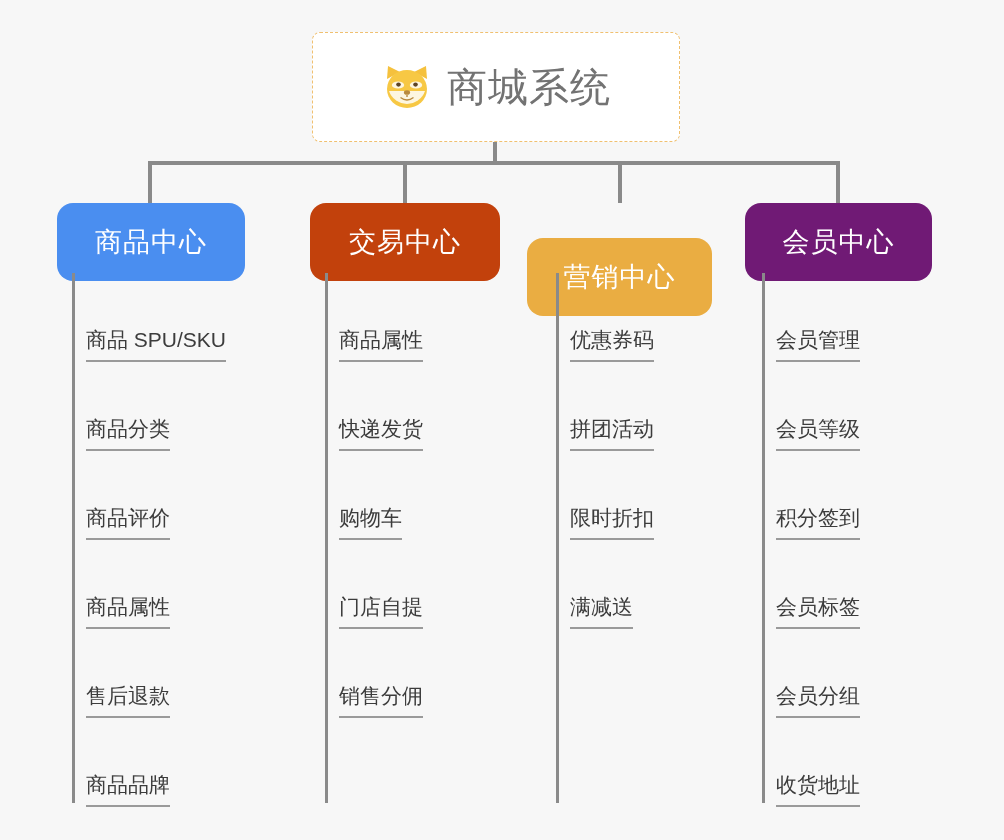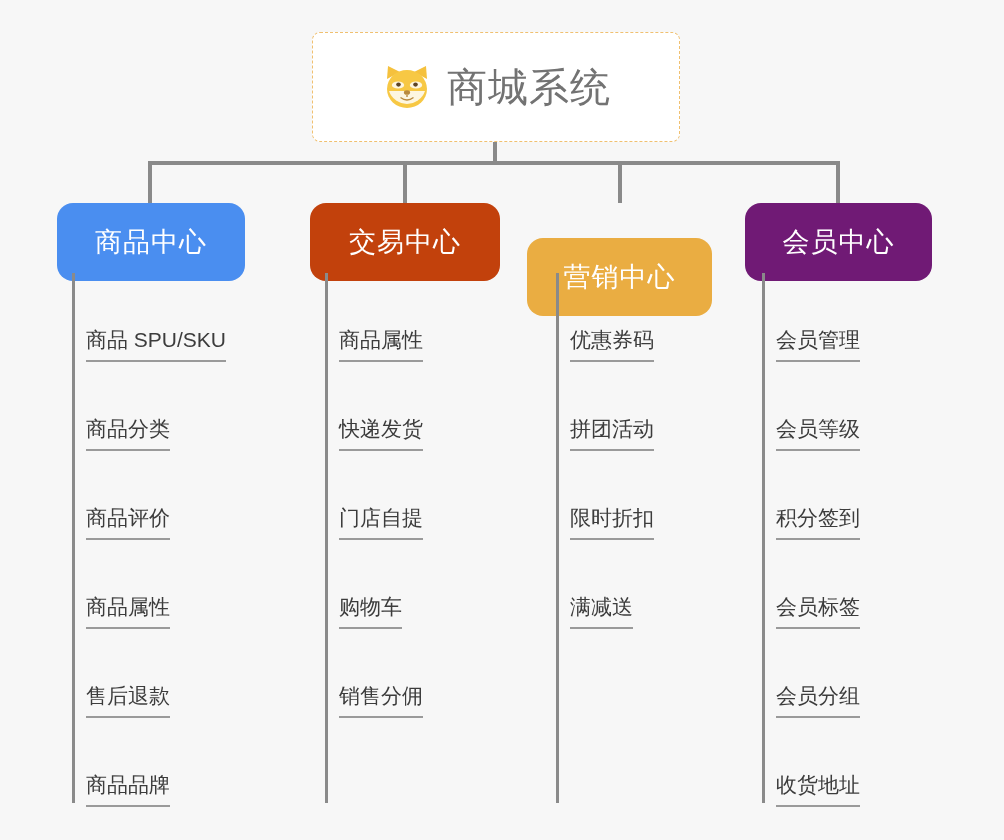--- a/index.html
+++ b/index.html
@@ -170,24 +170,24 @@
       </div>
       <div class="col" style="left: 325px;">
         <div class="col-spine" style="height: 530px;"></div>
         <div class="sub-item">
           <span class="sub-label">商品属性</span>
         </div>
         <div class="sub-item">
           <span class="sub-label">快递发货</span>
         </div>
         <div class="sub-item">
+          <span class="sub-label">购物车</span>
+        </div>
+        <div class="sub-item">
           <span class="sub-label">门店自提</span>
-        </div>
-        <div class="sub-item">
-          <span class="sub-label">购物车</span>
         </div>
         <div class="sub-item">
           <span class="sub-label">销售分佣</span>
         </div>
       </div>
       <div class="conn conn-drop" style="left: 618px;"></div>
       <div class="cat-box" style="left: 527px; width: 185px; background: rgb(234, 173, 66); margin-top: 35px;">
         <span>营销中心</span>
       </div>
       <div class="col" style="left: 543px; margin-left: 13px;">

